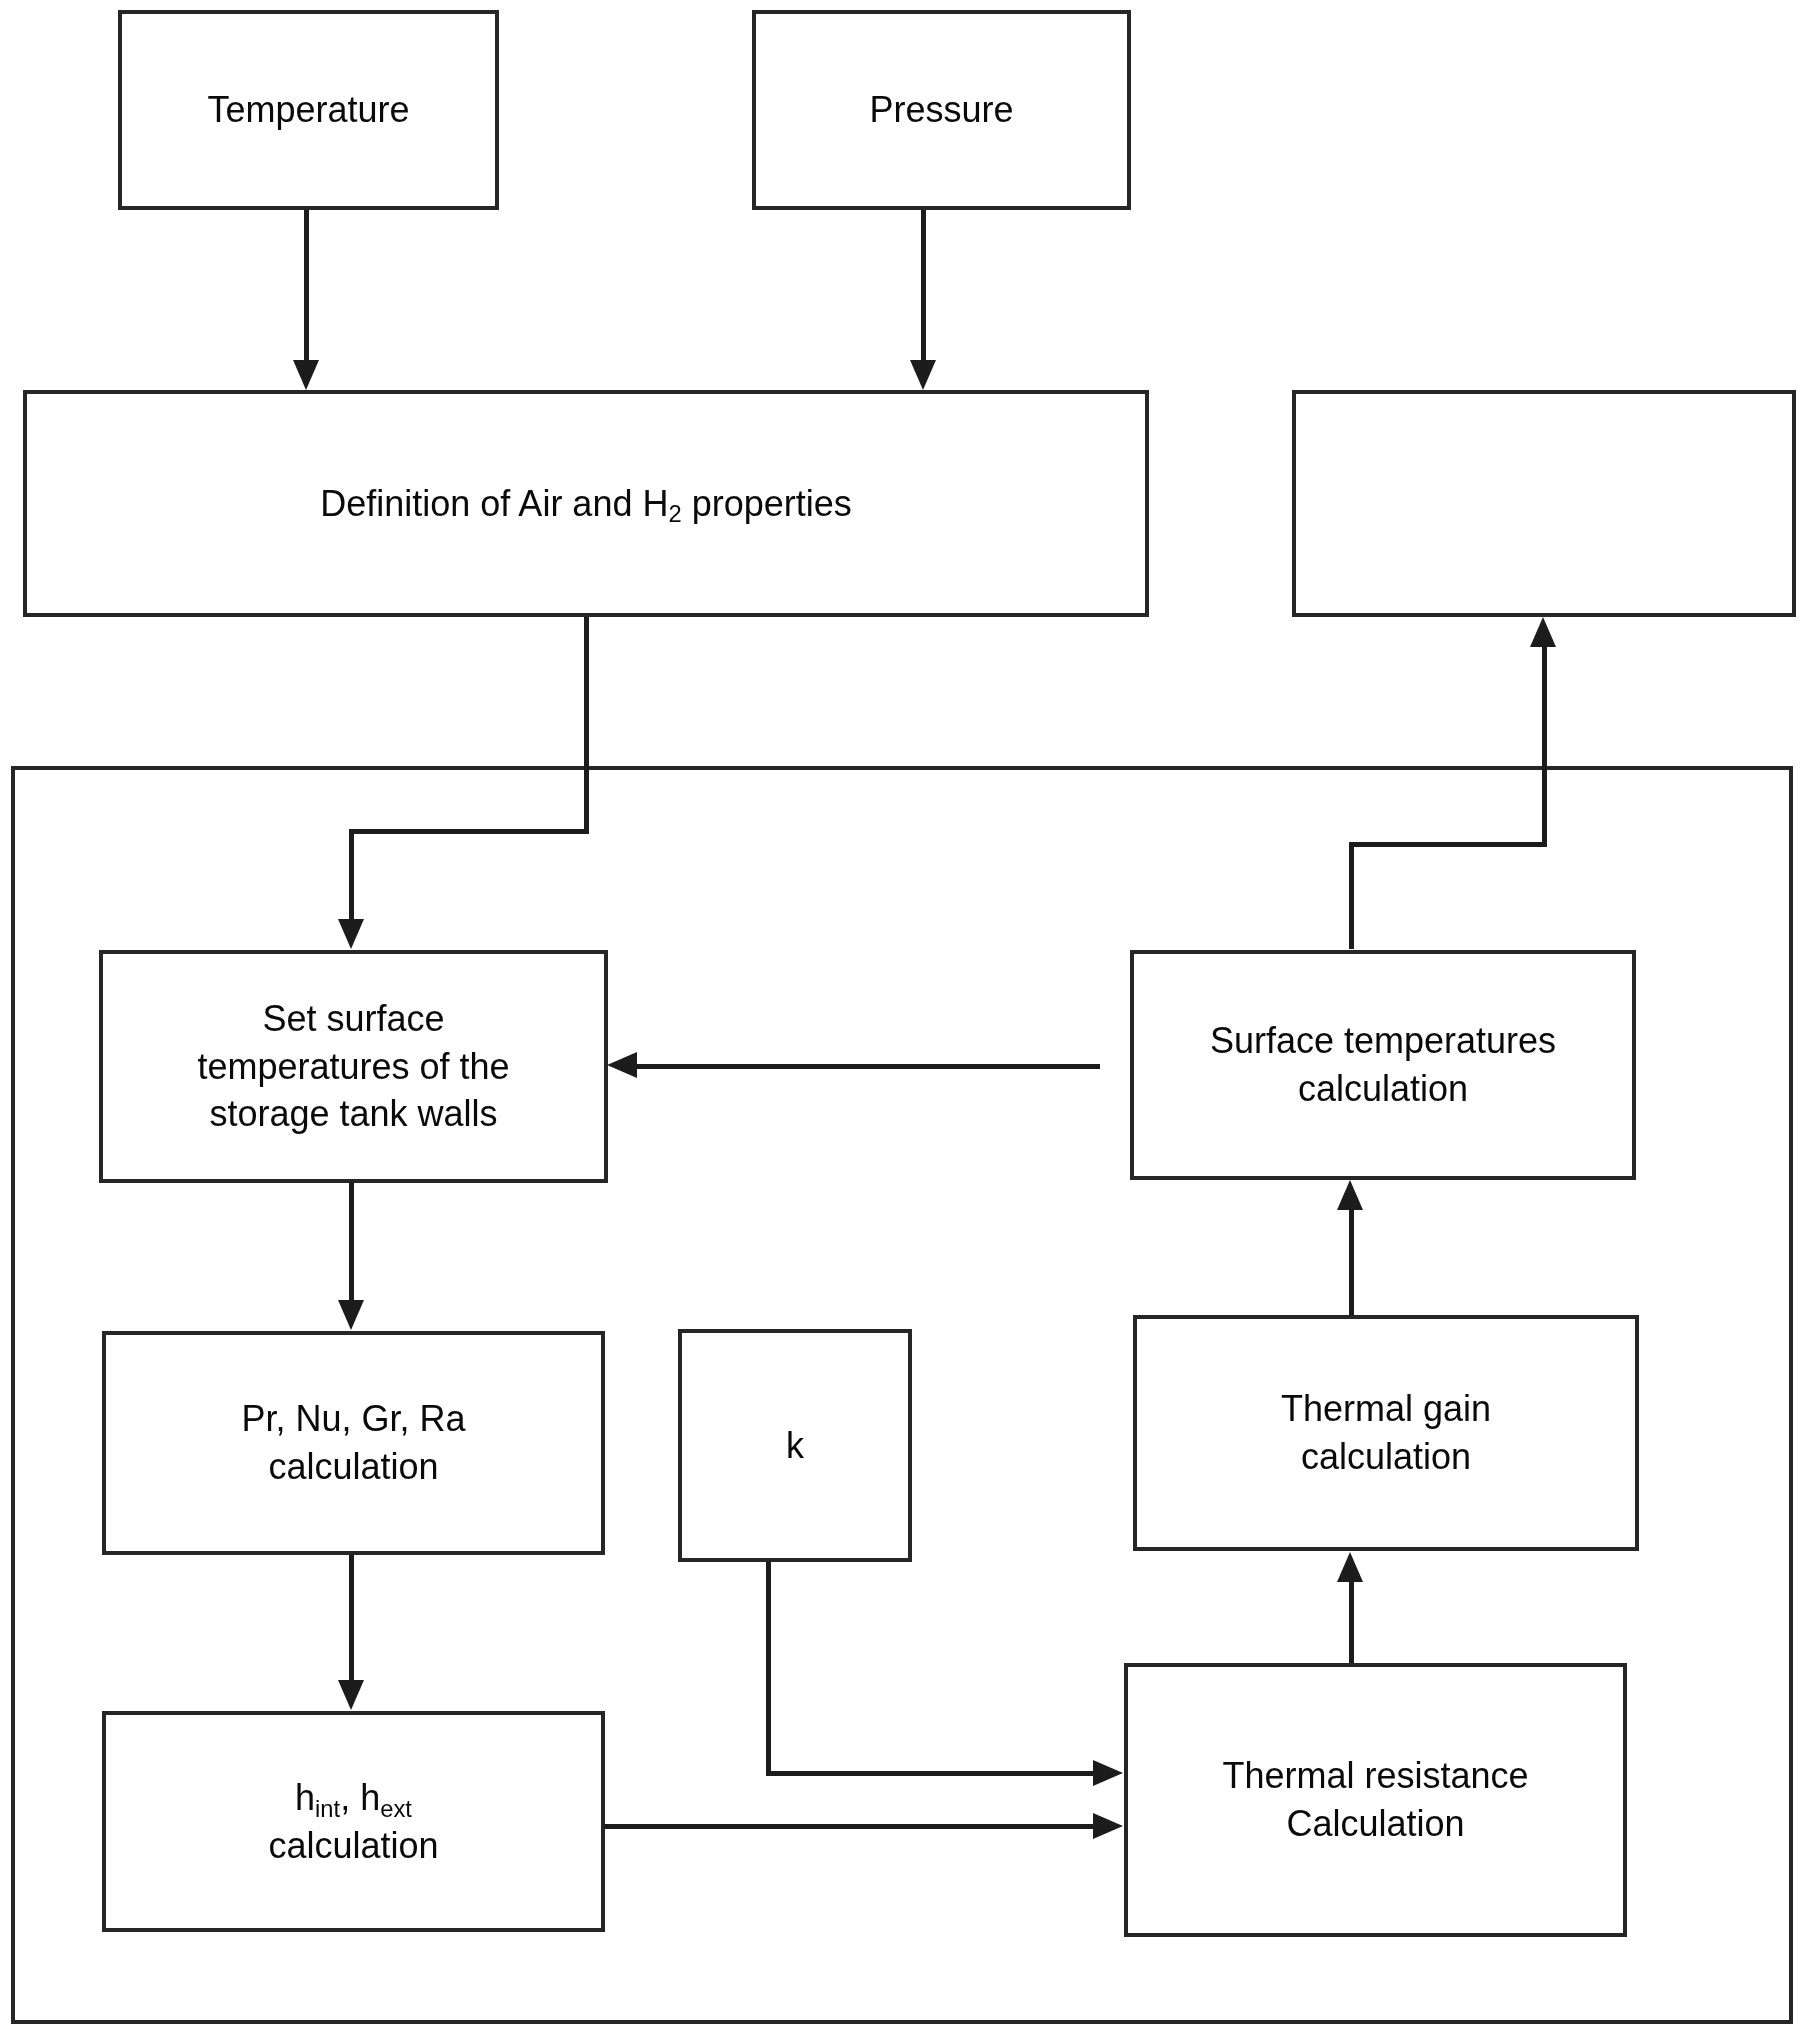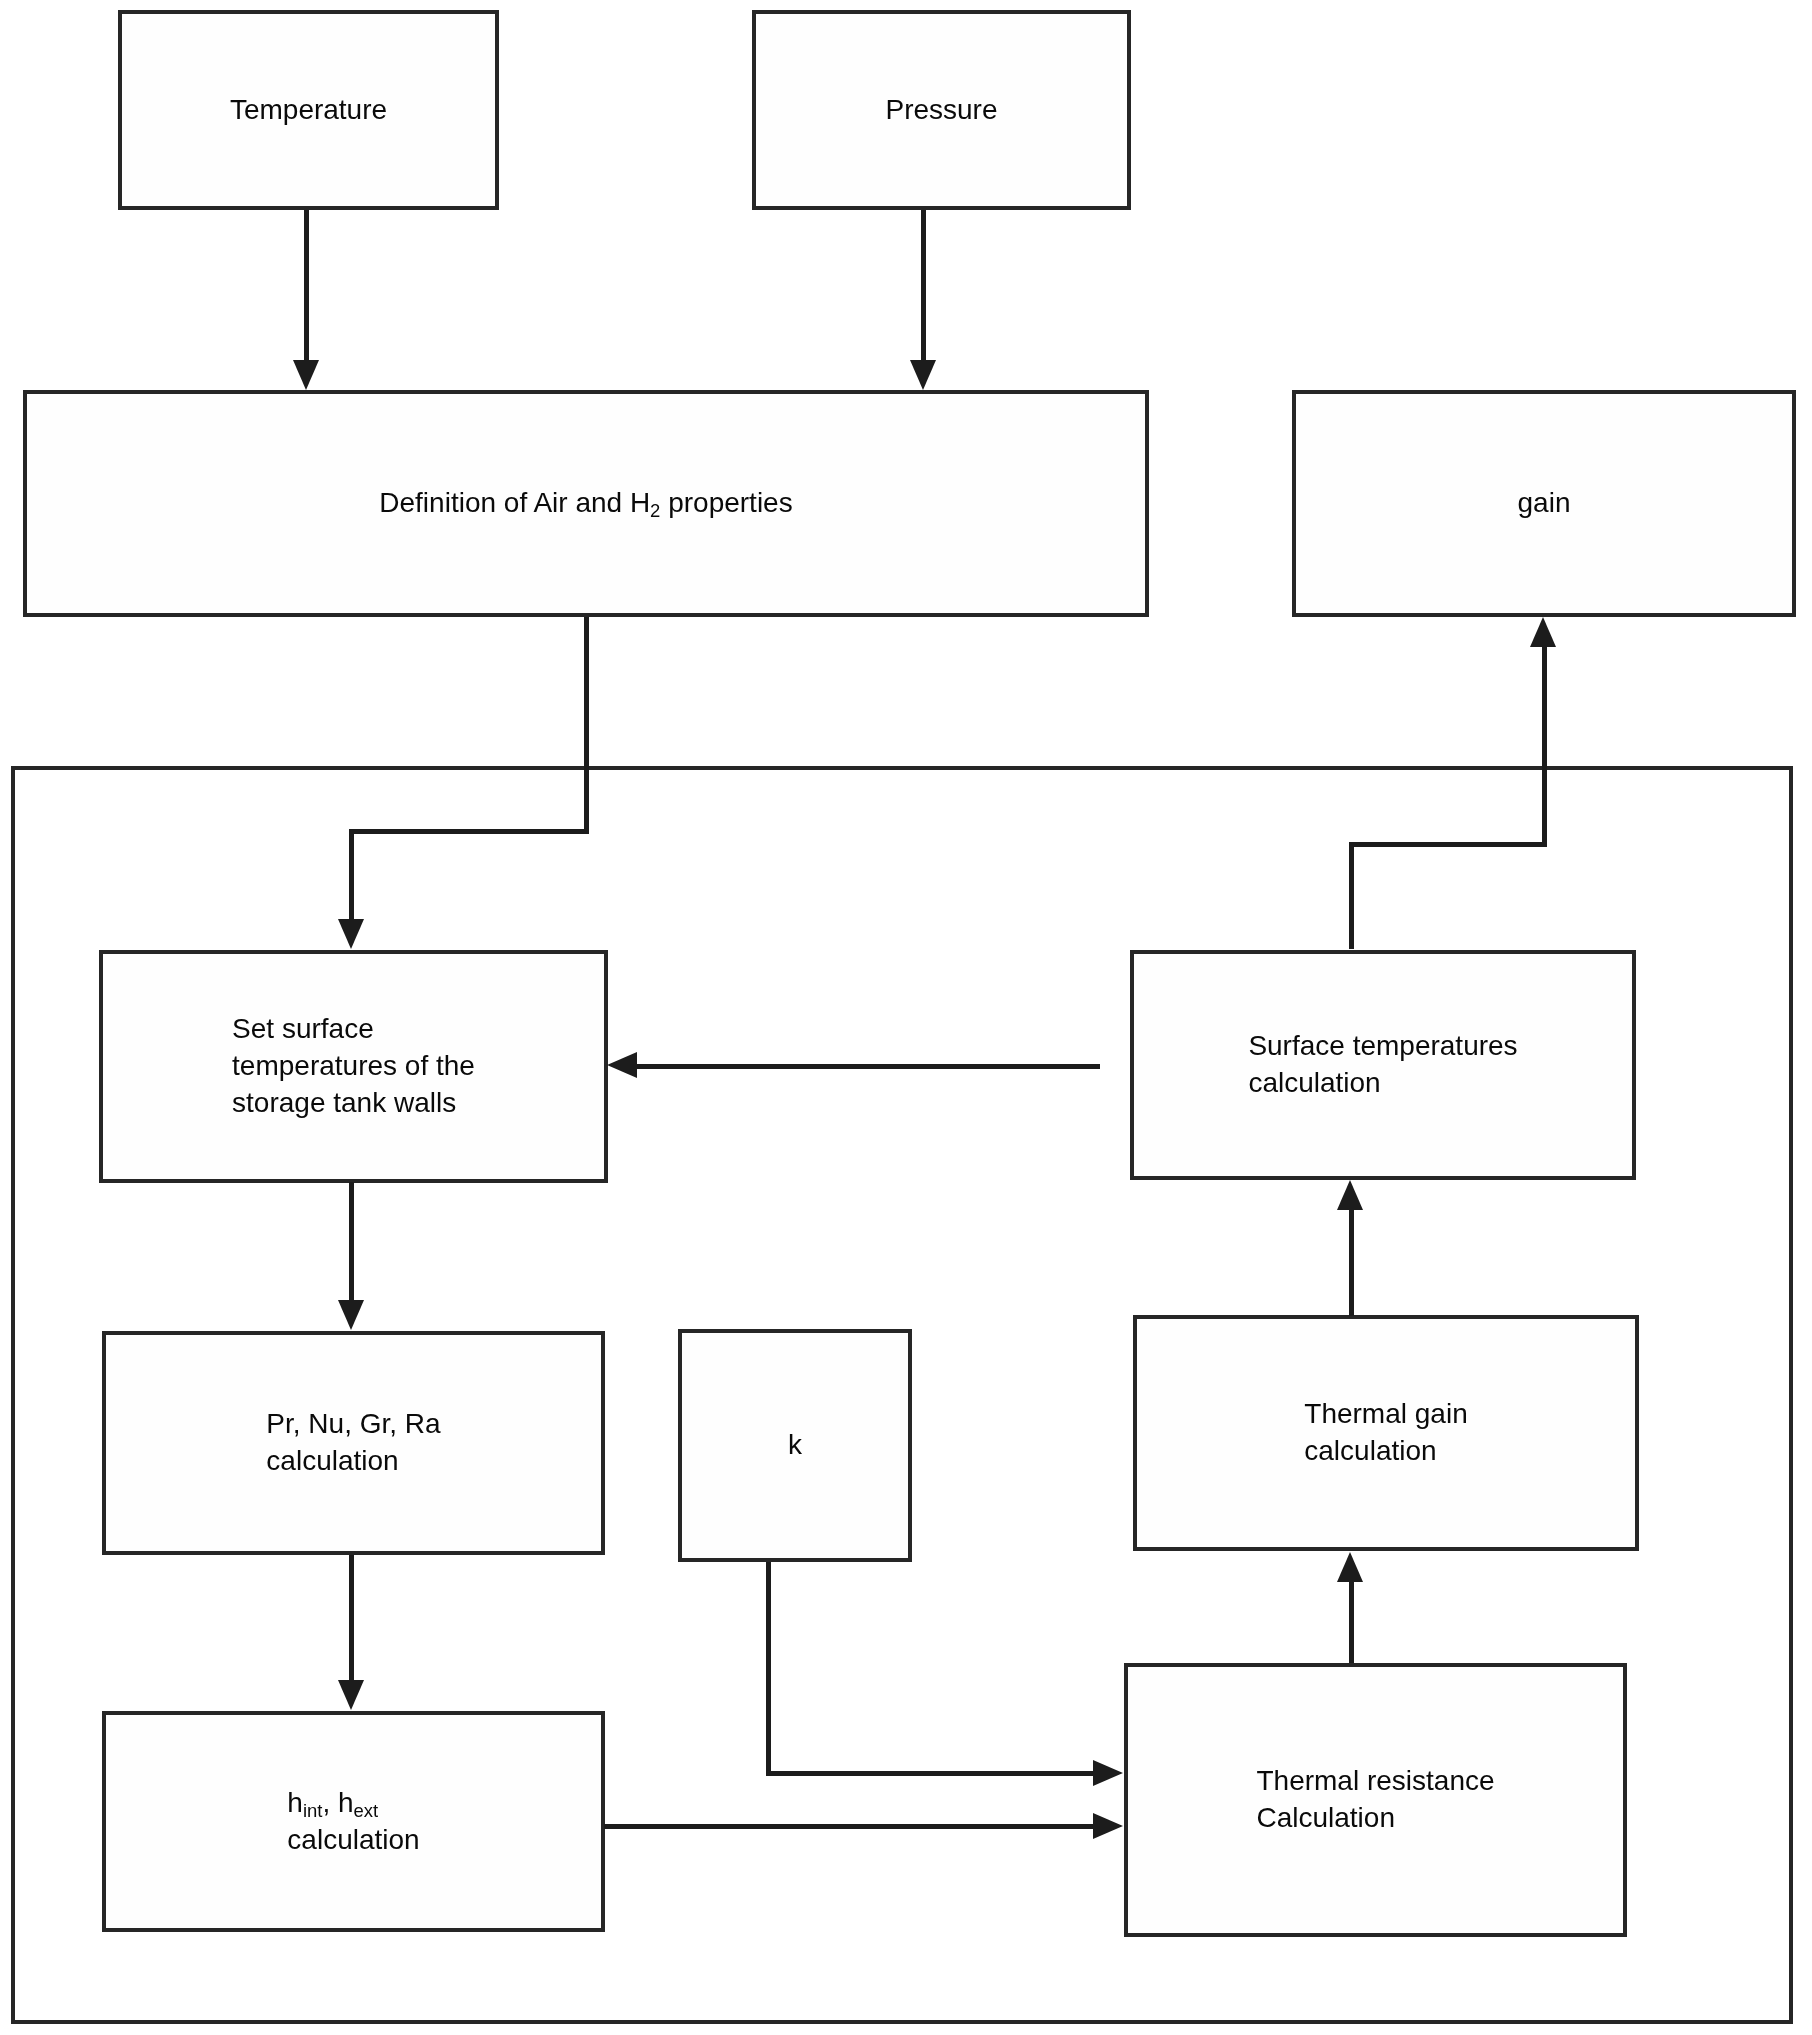--- a/index.html
+++ b/index.html
@@ -12,21 +12,22 @@
     overflow:hidden;
   }
   .node {
     position:absolute;
     box-sizing:border-box;
     border:4.6px solid #262626;
     background:#fefefe;
     display:flex;
     align-items:center;
     justify-content:center;
-    font-size:28px;
+    text-align:center;
+    font-size:36px;
     line-height:1.32;
   }
   .node .label { padding:0 10.6px; }
   .node .label span.block { display:block; }
   .container-box {
     position:absolute;
     box-sizing:border-box;
     border:4.6px solid #262626;
     background:transparent;
   }
@@ -60,21 +61,20 @@
   </div>
 
   <div class="node" style="left:23px; top:390px; width:1126px; height:227px;">
     <div class="label">
       <span>Definition of Air and H</span><sub>2</sub><span> properties</span>
     </div>
   </div>
 
   <div class="node" style="left:1292px; top:390px; width:504px; height:227px;">
     <div class="label">
-      <span class="block">gain</span>
     </div>
   </div>
 
   <div class="node" style="left:99px; top:950px; width:509px; height:233px;">
     <div class="label">
       <span class="block">Set surface</span>
       <span class="block">temperatures of the</span>
       <span class="block">storage tank walls</span>
     </div>
   </div>

